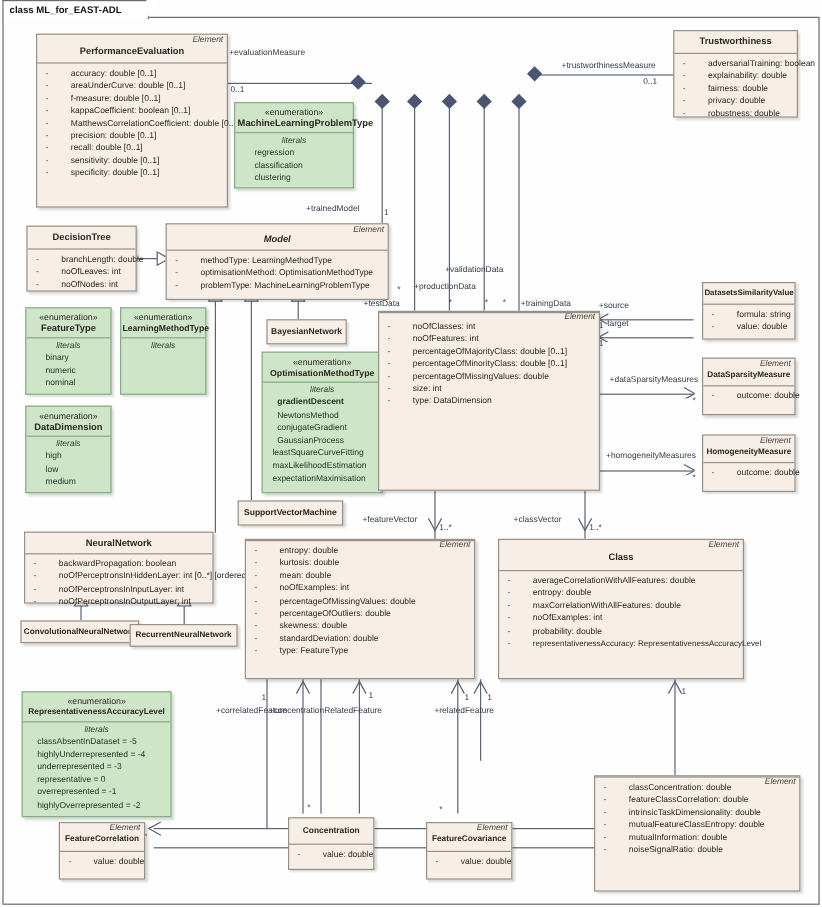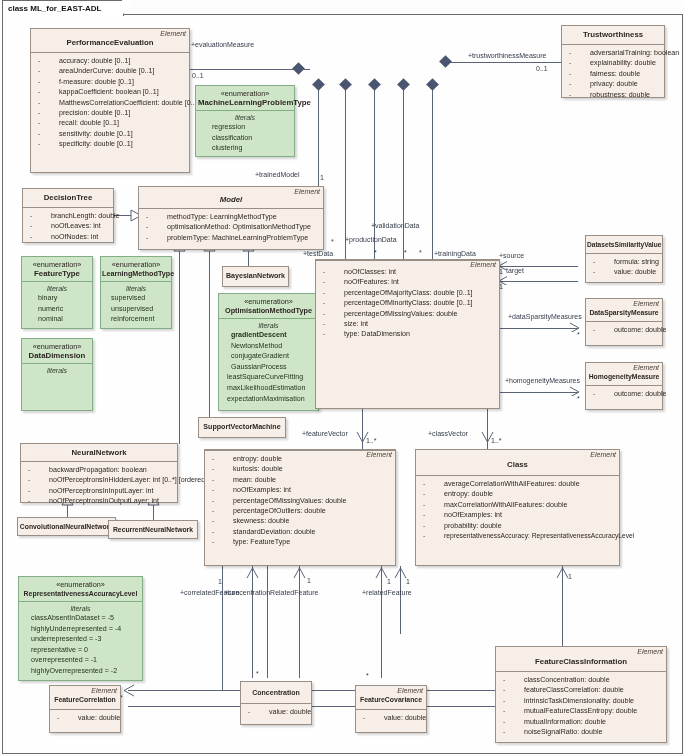--- a/index.html
+++ b/index.html
@@ -279,32 +279,32 @@
       <div class="lit">numeric</div>
       <div class="lit">nominal</div>
     </div>
   </div>
 
   <div class="cls enum" style="left:100px;top:256px;width:72px;height:73px;">
     <div class="enumhdr">«enumeration»</div>
     <div class="cname" style="padding:0 1px 3px 1px;font-size:7.2px;">LearningMethodType</div>
     <div class="sep"></div>
     <div class="litlabel">literals</div>
+  </div>
+
+  <div class="cls enum" style="left:21px;top:338px;width:72px;height:73px;">
+    <div class="enumhdr">«enumeration»</div>
+    <div class="cname" style="padding:0 2px 3px 2px;">DataDimension</div>
+    <div class="sep"></div>
+    <div class="litlabel">literals</div>
     <div class="lits">
-      <div class="lit" style="padding-left:10px;">supervised</div>
-      <div class="lit" style="padding-left:10px;">unsupervised</div>
-      <div class="lit" style="padding-left:10px;">reinforcement</div>
-    </div>
-  </div>
-
-  <div class="cls enum" style="left:21px;top:338px;width:72px;height:73px;">
-    <div class="enumhdr">«enumeration»</div>
-    <div class="cname" style="padding:0 2px 3px 2px;">DataDimension</div>
-    <div class="sep"></div>
-    <div class="litlabel">literals</div>
+      <div class="lit">high</div>
+      <div class="lit">low</div>
+      <div class="lit">medium</div>
+    </div>
   </div>
 
   <div class="cls" style="left:222px;top:266px;width:67px;height:21px;">
     <div class="cname" style="padding:5px 2px;font-size:7.1px;">BayesianNetwork</div>
   </div>
 
   <div class="cls enum" style="left:218px;top:293px;width:101px;height:118px;">
     <div class="enumhdr">«enumeration»</div>
     <div class="cname" style="padding:0 1px 3px 1px;font-size:7.3px;">OptimisationMethodType</div>
     <div class="sep"></div>
@@ -450,21 +450,20 @@
     <div class="stereo">Element</div>
     <div class="cname" style="padding:9px 1px 5px 1px;font-size:6.9px;">FeatureCovariance</div>
     <div class="sep"></div>
     <div class="attrs">
       <div class="attr"><span class="vis">-</span><span class="txt">value: double</span></div>
     </div>
   </div>
 
   <div class="cls" style="left:495px;top:646px;width:172px;height:97px;">
     <div class="stereo">Element</div>
-    <div class="cname" style="padding-top:10px;padding-bottom:5px;">FeatureClassInformation</div>
     <div class="sep"></div>
     <div class="attrs">
       <div class="attr"><span class="vis">-</span><span class="txt">classConcentration: double</span></div>
       <div class="attr"><span class="vis">-</span><span class="txt">featureClassCorrelation: double</span></div>
       <div class="attr"><span class="vis">-</span><span class="txt">intrinsicTaskDimensionality: double</span></div>
       <div class="attr"><span class="vis">-</span><span class="txt">mutualFeatureClassEntropy: double</span></div>
       <div class="attr"><span class="vis">-</span><span class="txt">mutualInformation: double</span></div>
       <div class="attr"><span class="vis">-</span><span class="txt">noiseSignalRatio: double</span></div>
     </div>
   </div>

